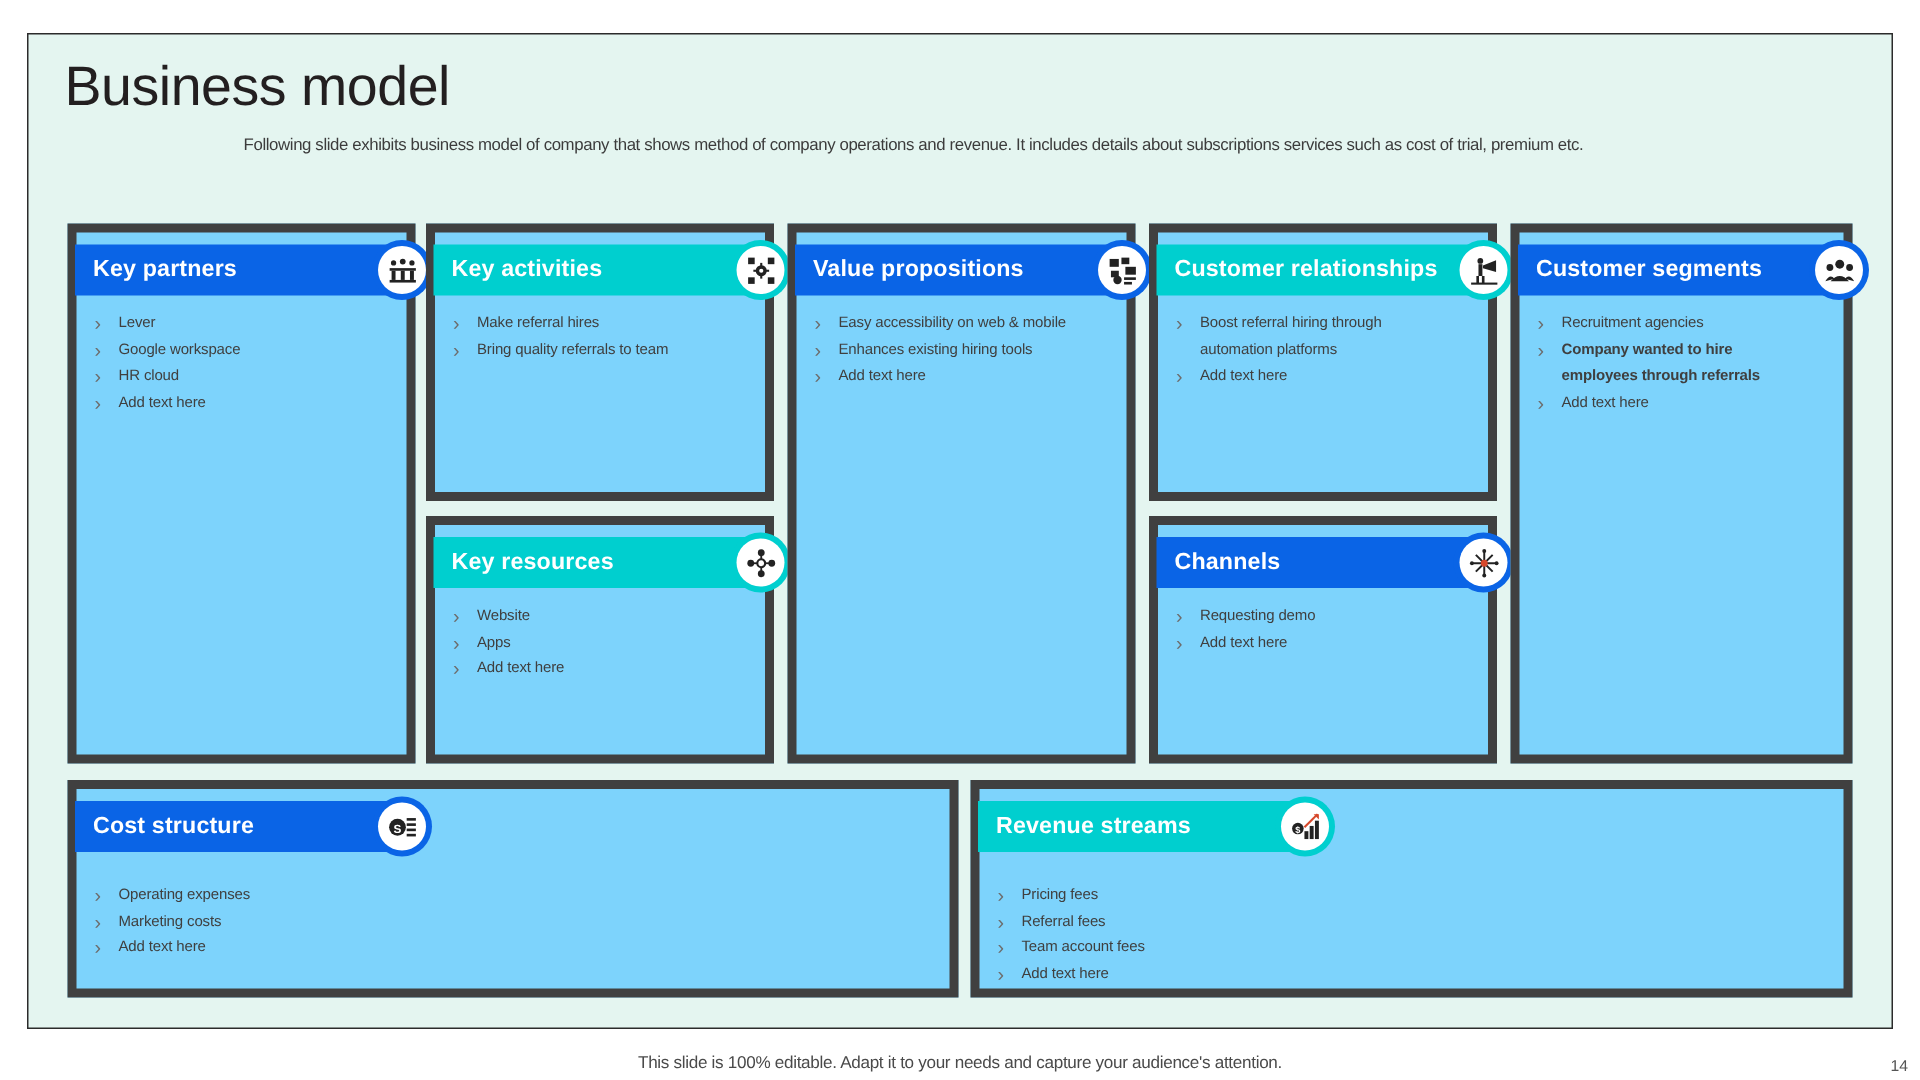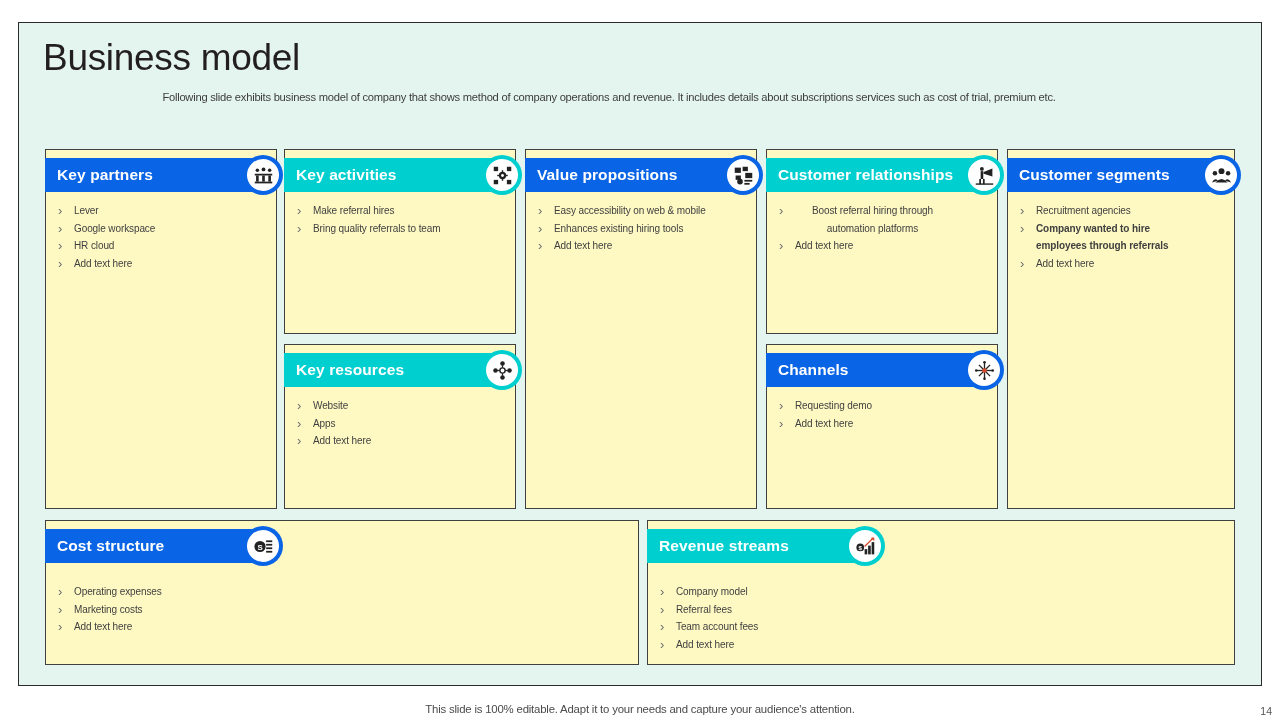--- a/index.html
+++ b/index.html
@@ -43,22 +43,22 @@
     font-size: 11.2px;
     color: #3c3c3c;
     letter-spacing: -0.25px;
     white-space: nowrap;
     text-align: center;
   }
 
   
   .card {
     position: absolute;
-    background: #fef9c3;
-    border: 1px solid #404040;
+    background: #7dd3fc;
+    border: 6px solid #404040;
     box-sizing: border-box;
   }
   .hdr {
     position: absolute;
     left: -1px;
     top: 8px;
     height: 34px;
     display: flex;
     align-items: center;
     box-sizing: border-box;
@@ -301,21 +301,21 @@
               <rect x="10.2" y="16" width="2" height="6" fill="#222"></rect>
             <path d="M11 8 L21 4 L21 13 L11 10 Z" fill="#222"></path>
             <rect x="2" y="21" width="20" height="1.6" fill="#222"></rect>
           </svg>
         </span>
       </span>
     </div>
     <div class="bullets">
       <div class="bullet">
         <span class="chev">›</span>
-        <span class="btxt" style="display:block; max-width:155px;text-align:center;">Boost referral hiring through automation platforms</span>
+        <span class="btxt" style="display:block; max-width:155px;">Boost referral hiring through automation platforms</span>
       </div>
       <div class="bullet">
         <span class="chev">›</span>
         <span class="btxt">Add text here</span>
       </div>
     </div>
   </div>
 
   <div class="card" style="left:747px; top:321px; width:232px; height:165px;">
     <div class="hdr blue" style="width:216px;">
@@ -431,21 +431,21 @@
             <rect x="19" y="7" width="3" height="14" fill="#222"></rect>
             <path d="M11 12 L16 7 L21 2" stroke="#d6482b" stroke-width="1.6" fill="none"></path>
             <path d="M18 2 L22 2 L22 6 Z" fill="#d6482b"></path>
           </svg>
         </span>
       </span>
     </div>
     <div class="bullets" style="top:62px;">
       <div class="bullet">
         <span class="chev">›</span>
-        <span class="btxt">Company model</span>
+        <span class="btxt">Pricing fees</span>
       </div>
       <div class="bullet">
         <span class="chev">›</span>
         <span class="btxt">Referral fees</span>
       </div>
       <div class="bullet">
         <span class="chev">›</span>
         <span class="btxt">Team account fees</span>
       </div>
       <div class="bullet">

